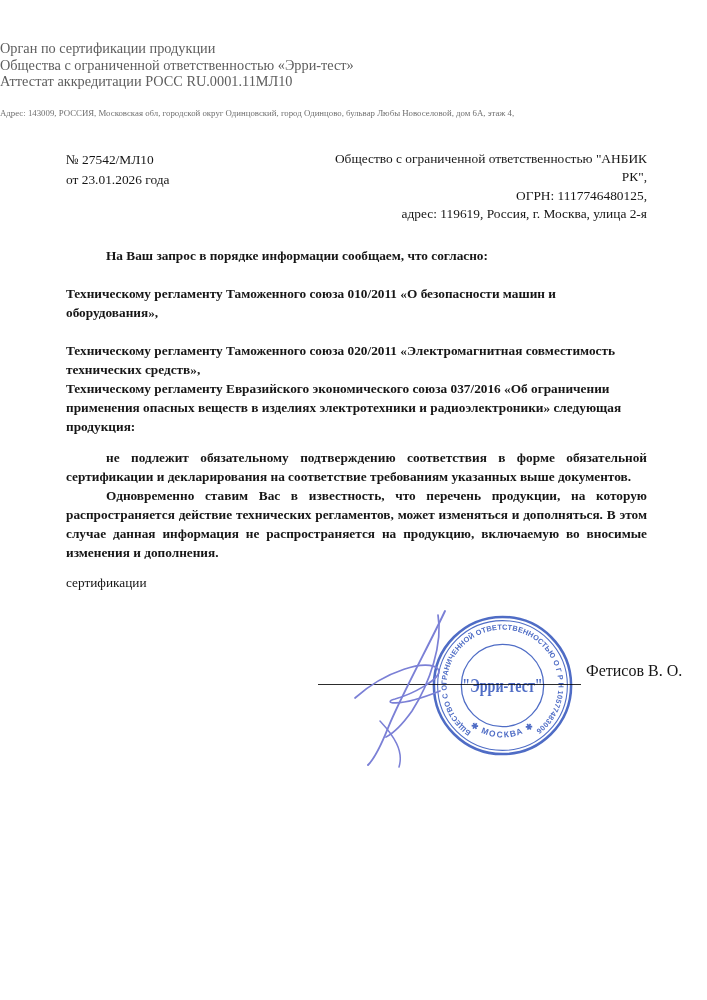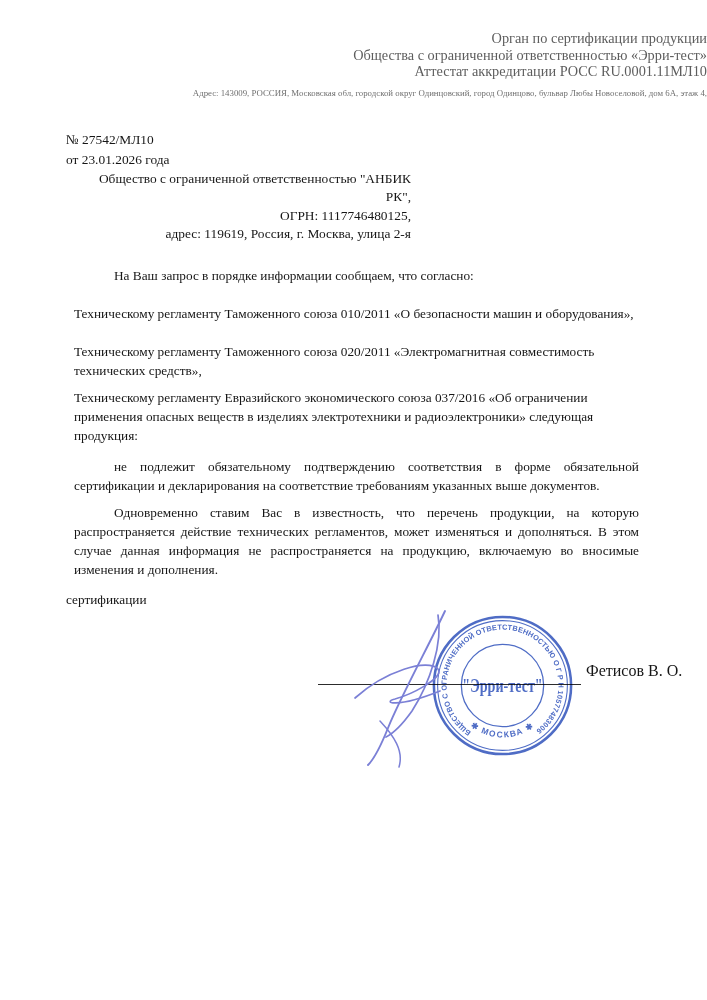--- a/index.html
+++ b/index.html
@@ -7,36 +7,35 @@
   .page {
     position:relative;
     width:707px; height:1000px;
     margin:0 auto;
     background:#ffffff;
     overflow:hidden;
     font-family:"Liberation Serif","DejaVu Serif",serif;
     color:#161616;
   }
   
-  .letterhead { padding-top:30px; text-align:right; }
+  .letterhead { padding-top:40px; text-align:left; }
   .lh-big   { font-size:14.3px; line-height:16.5px; color:#5d5d5d; }
   .lh-small { font-size:8.8px;  line-height:10.5px; color:#6f6f6f; }
-  .lh-small.first { margin-top:8px; }
+  .lh-small.first { margin-top:18px; }
   
   .meta-row {
     display:flex; justify-content:space-between; align-items:flex-start;
     margin:32px 60px 0 66px;
     font-size:13.4px;
-    flex-direction:column;
   }
   .meta-left  { line-height:20px; white-space:nowrap; }
   .recipient  { width:345px; text-align:right; line-height:18.4px; }
   
   .body-text { margin:22px 60px 0 66px; font-size:13.3px; line-height:19px; }
-  .body-text p { margin:8px; }
+  .body-text p { margin:0;font-weight:bold; }
   .indent  { text-indent:40px; }
   .justify { text-align:justify; }
   .mb-line { margin-bottom:19px !important; }
   .mt-sm   { margin-top:12px !important; }
   .signoff { margin-top:11px; line-height:20px; }
   
   .sig-line {
     position:absolute; left:318px; top:684px; width:263px; height:0;
     border-top:1.2px solid #2c2c2c; z-index:1;
   }

